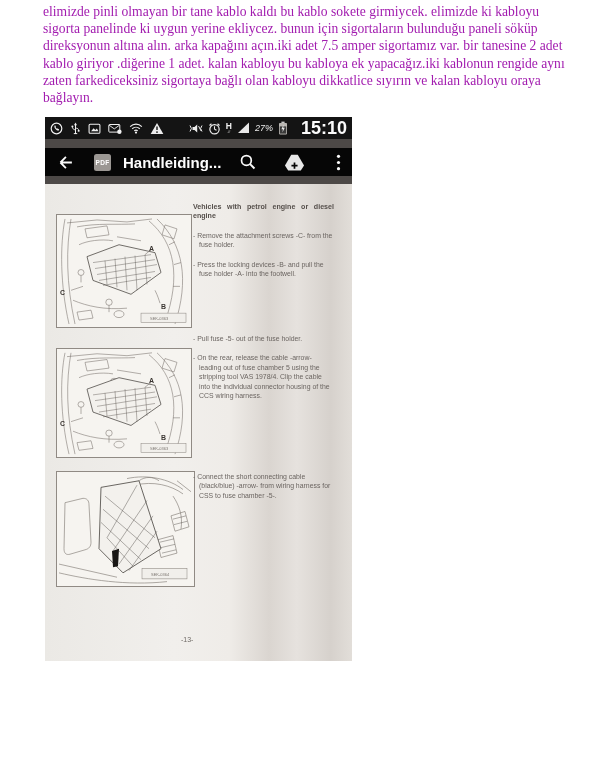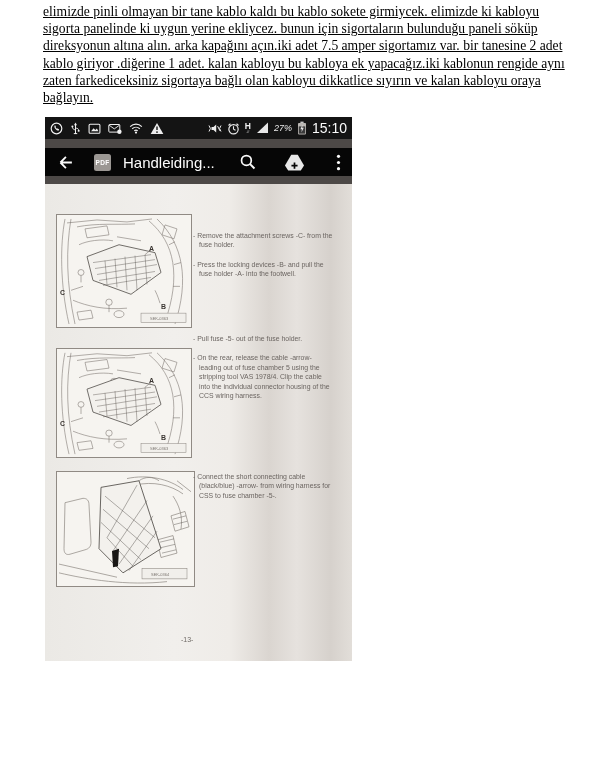--- a/index.html
+++ b/index.html
@@ -1,49 +1,49 @@
 <!DOCTYPE html>
 <html><head>
 <meta charset="utf-8">
 <style>
   html,body{margin:0;padding:0;}
   body{width:613px;height:781px;background:#ffffff;position:relative;overflow:hidden;
        font-family:"Liberation Serif", serif;}
 
   
   .post-text{position:absolute;left:43px;top:3px;width:531px;
-    font-size:13.6px;line-height:17.2px;color:#000000;text-decoration:underline;}
+    font-size:13.6px;line-height:17.2px;color:#a21caf;}
 
   
   .phone{position:absolute;left:45px;top:117px;width:307px;height:544px;
     background:#efede9;overflow:hidden;font-family:"Liberation Sans", sans-serif;}
 
   .status-bar{height:22px;background:#141414;display:flex;align-items:center;
     padding:0 5px;color:#f0f0f0;}
   .sb-left{display:flex;align-items:center;gap:7px;}
   .sb-spacer{flex:1;}
   .sb-right{display:flex;align-items:center;gap:5px;}
   .sb-ico svg{display:block;}
   .sb-pct{font-size:9px;color:#e9e9e9;font-style:italic;}
-  .sb-time{font-size:14px;color:#fbfbfb;margin-left:0;}
+  .sb-time{font-size:18px;color:#fbfbfb;margin-left:8px;font-weight:bold;}
   .hspa{display:inline-flex;flex-direction:column;align-items:center;line-height:1;}
   .hspa .h{font-size:8.5px;font-weight:bold;}
   .hspa .arr{font-size:4.5px;letter-spacing:-0.5px;}
 
   .strip{height:9px;background:#4d4947;}
   .strip.b{height:8px;}
 
   .action-bar{height:28px;background:#060606;display:flex;align-items:center;
     padding:0 8px;color:#fff;}
   .ab-back{margin-left:4px;display:flex;}
   .ab-badge{margin-left:20px;width:17px;height:17px;background:#9b9793;border-radius:2.5px;
     display:flex;align-items:center;justify-content:center;
     font-size:6.5px;font-weight:bold;color:#ffffff;letter-spacing:0.3px;}
   .ab-title{margin-left:12px;flex:1;font-size:15px;color:#fdfdfd;
-    white-space:nowrap;overflow:hidden;}
+    white-space:nowrap;overflow:hidden;font-weight:bold;}
   .ab-act{display:flex;align-items:center;}
   .ab-act .ab-btn{display:flex;align-items:center;justify-content:center;}
   .ab-search{margin-right:27px;}
   .ab-drive{margin-right:31px;}
   .ab-more{margin-right:3px;}
 
   
   .pdf-page{position:relative;height:477px;
     background:linear-gradient(90deg,#ebe9e5 0%,#f1efec 42%,#efece8 60%,
       #dad5d0 73%,#e6e2de 82%,#d6d1cc 93%,#e2ded9 100%);}
@@ -277,20 +277,21 @@
         <path class="lnd" d="M44,14 L82,8 104,70 66,92 42,70 Z"></path>
         <path class="hatch" d="M48,22 L98,60 M46,34 L92,70 M44,46 L84,80 M50,60 L76,86"></path>
         <path class="hatch" d="M80,12 L50,60 M90,26 L56,72 M96,40 L62,84 M100,54 L72,90"></path>
         <path class="ln" d="M82,8 C88,4 96,4 102,8"></path>
         <path d="M55,72 L62,70 61,86 56,87 Z" fill="#171513"></path>
         <rect class="codebox" x="85" y="88" width="45" height="9.5"></rect>
         <text class="fig-code" x="94" y="94.5">SEK-0364</text>
       </svg>
     </div>
 
+    <div class="man man-heading">Vehicles with petrol engine or diesel engine</div>
 
     <div class="man man-b1">
       <div class="bullet">- Remove the attachment screws -C- from the fuse holder.</div>
       <div class="bullet">- Press the locking devices -B- and pull the fuse holder -A- into the footwell.</div>
     </div>
 
     <div class="man man-b2">
       <div class="bullet">- Pull fuse -5- out of the fuse holder.</div>
       <div class="bullet">- On the rear, release the cable -arrow- leading out of fuse chamber 5 using the stripping tool VAS 1978/4. Clip the cable into the individual connector housing of the CCS wiring harness.</div>
     </div>

